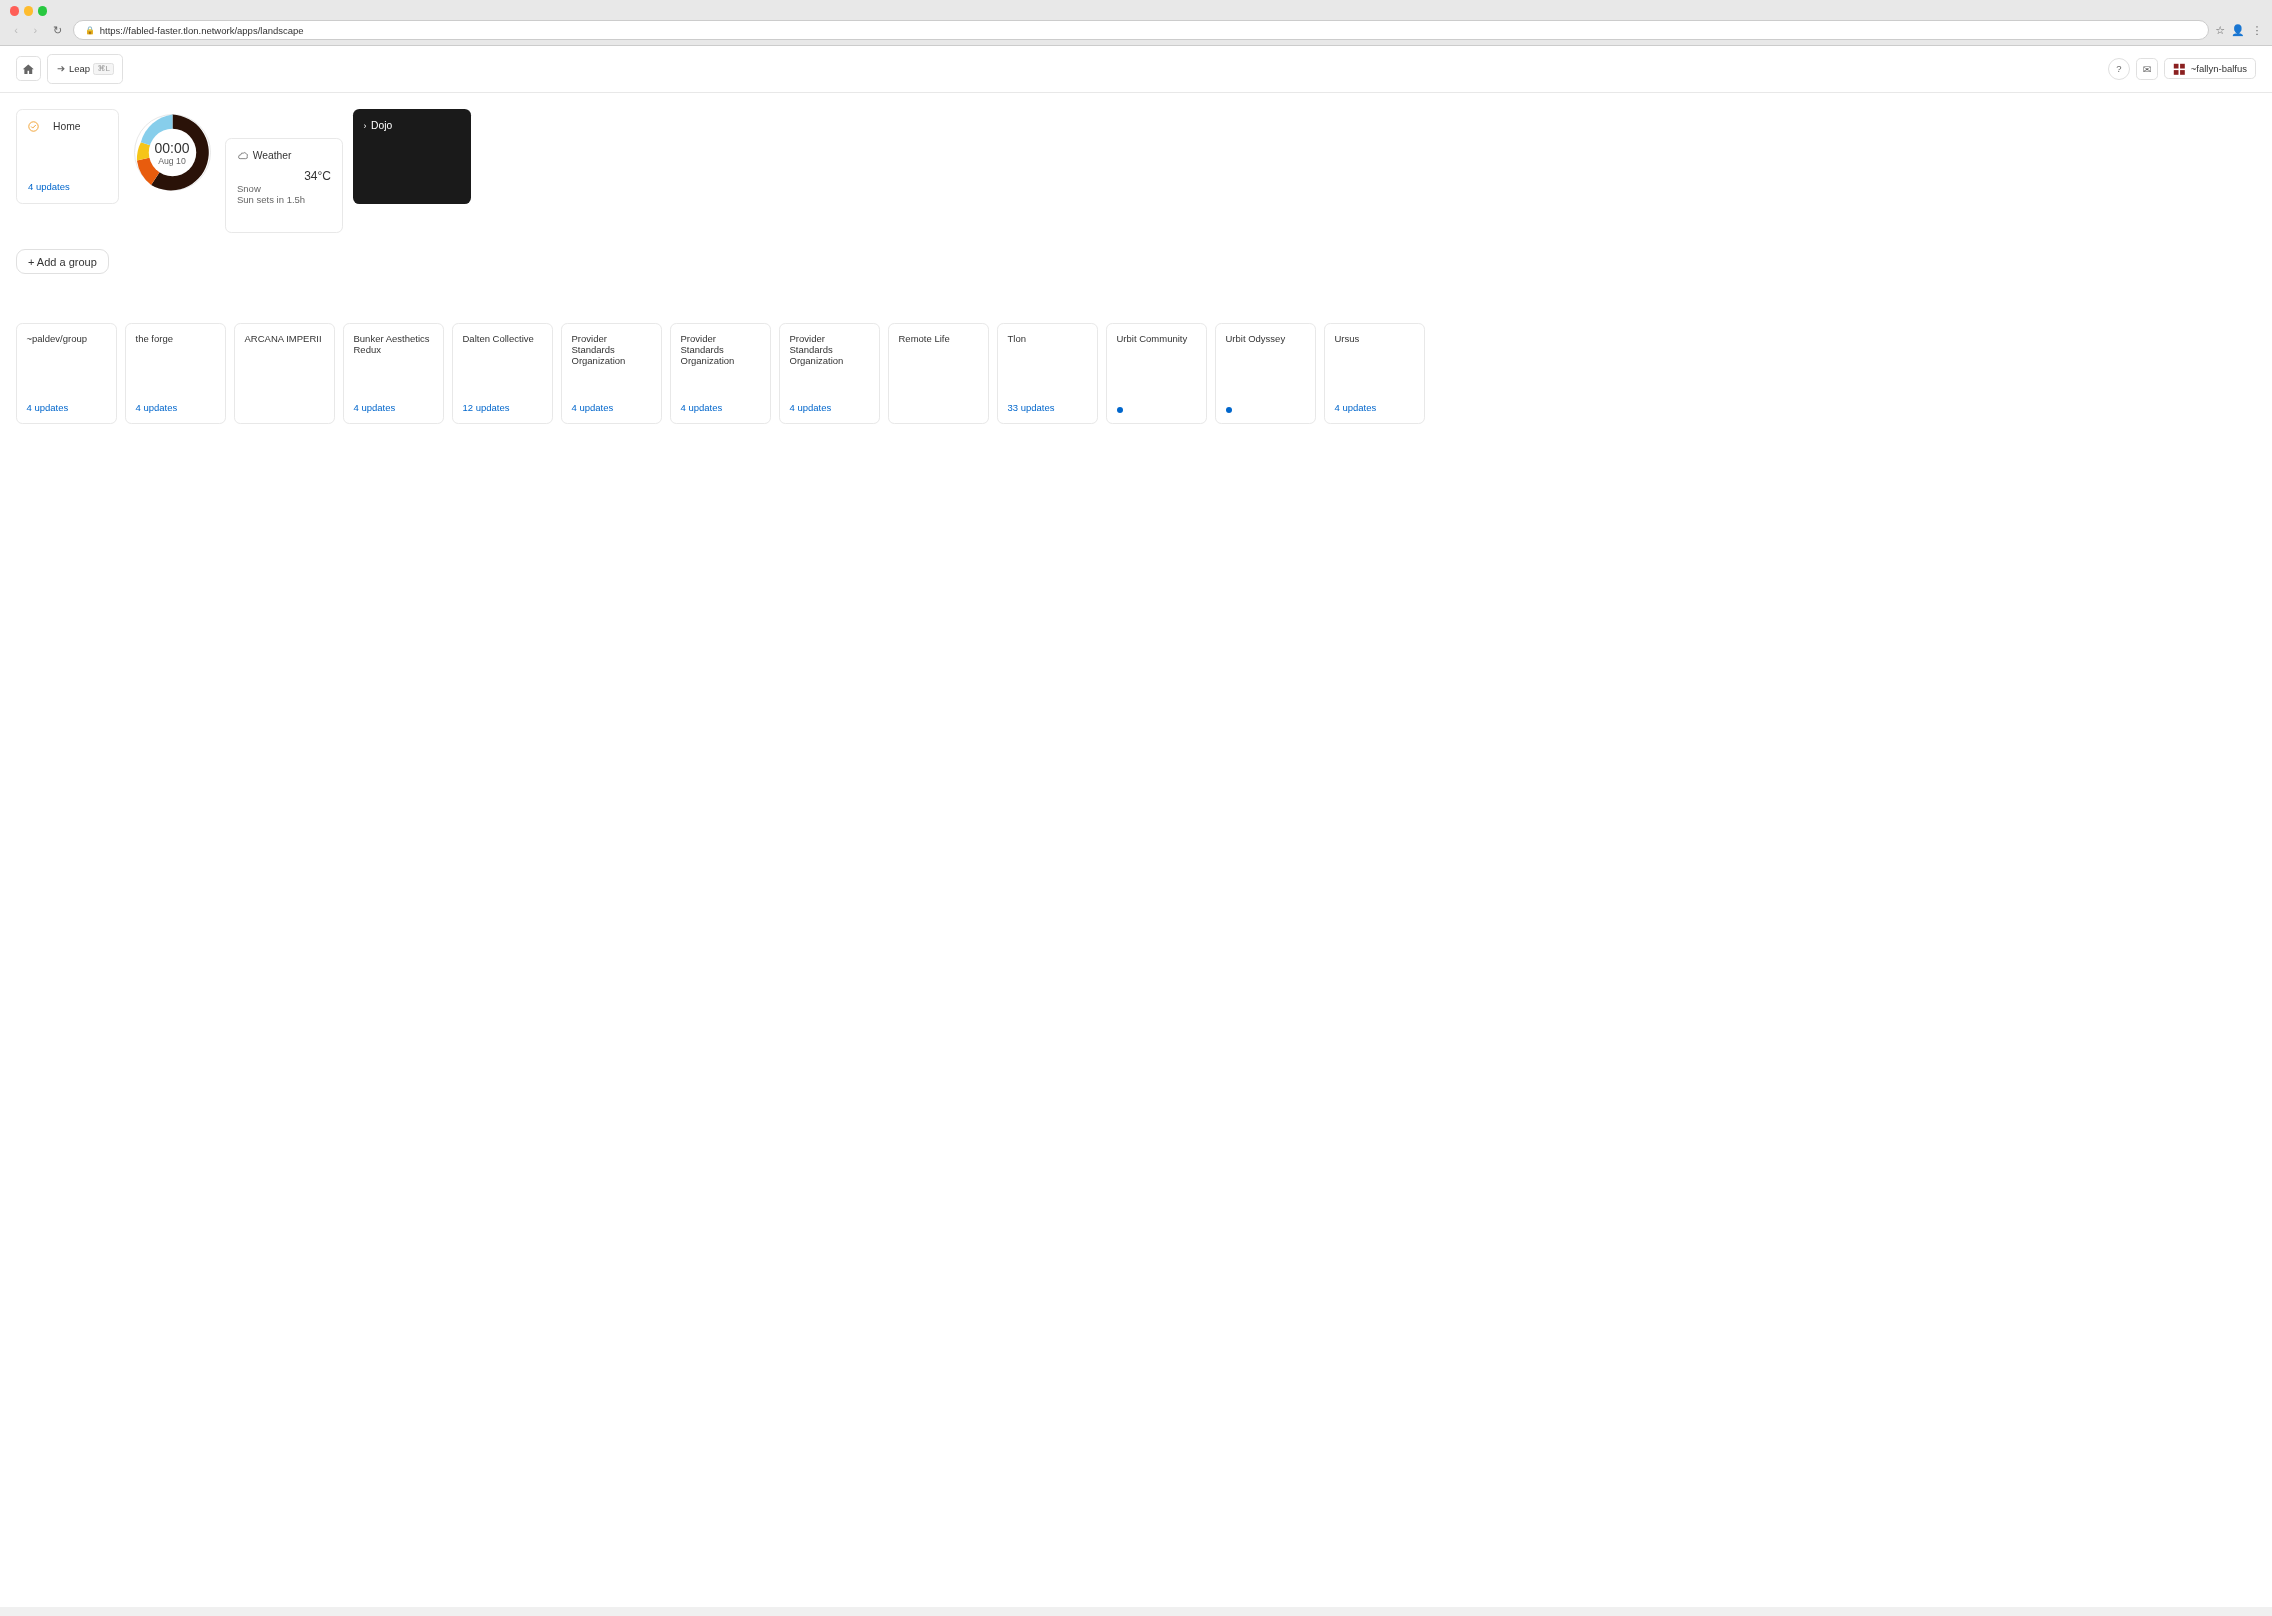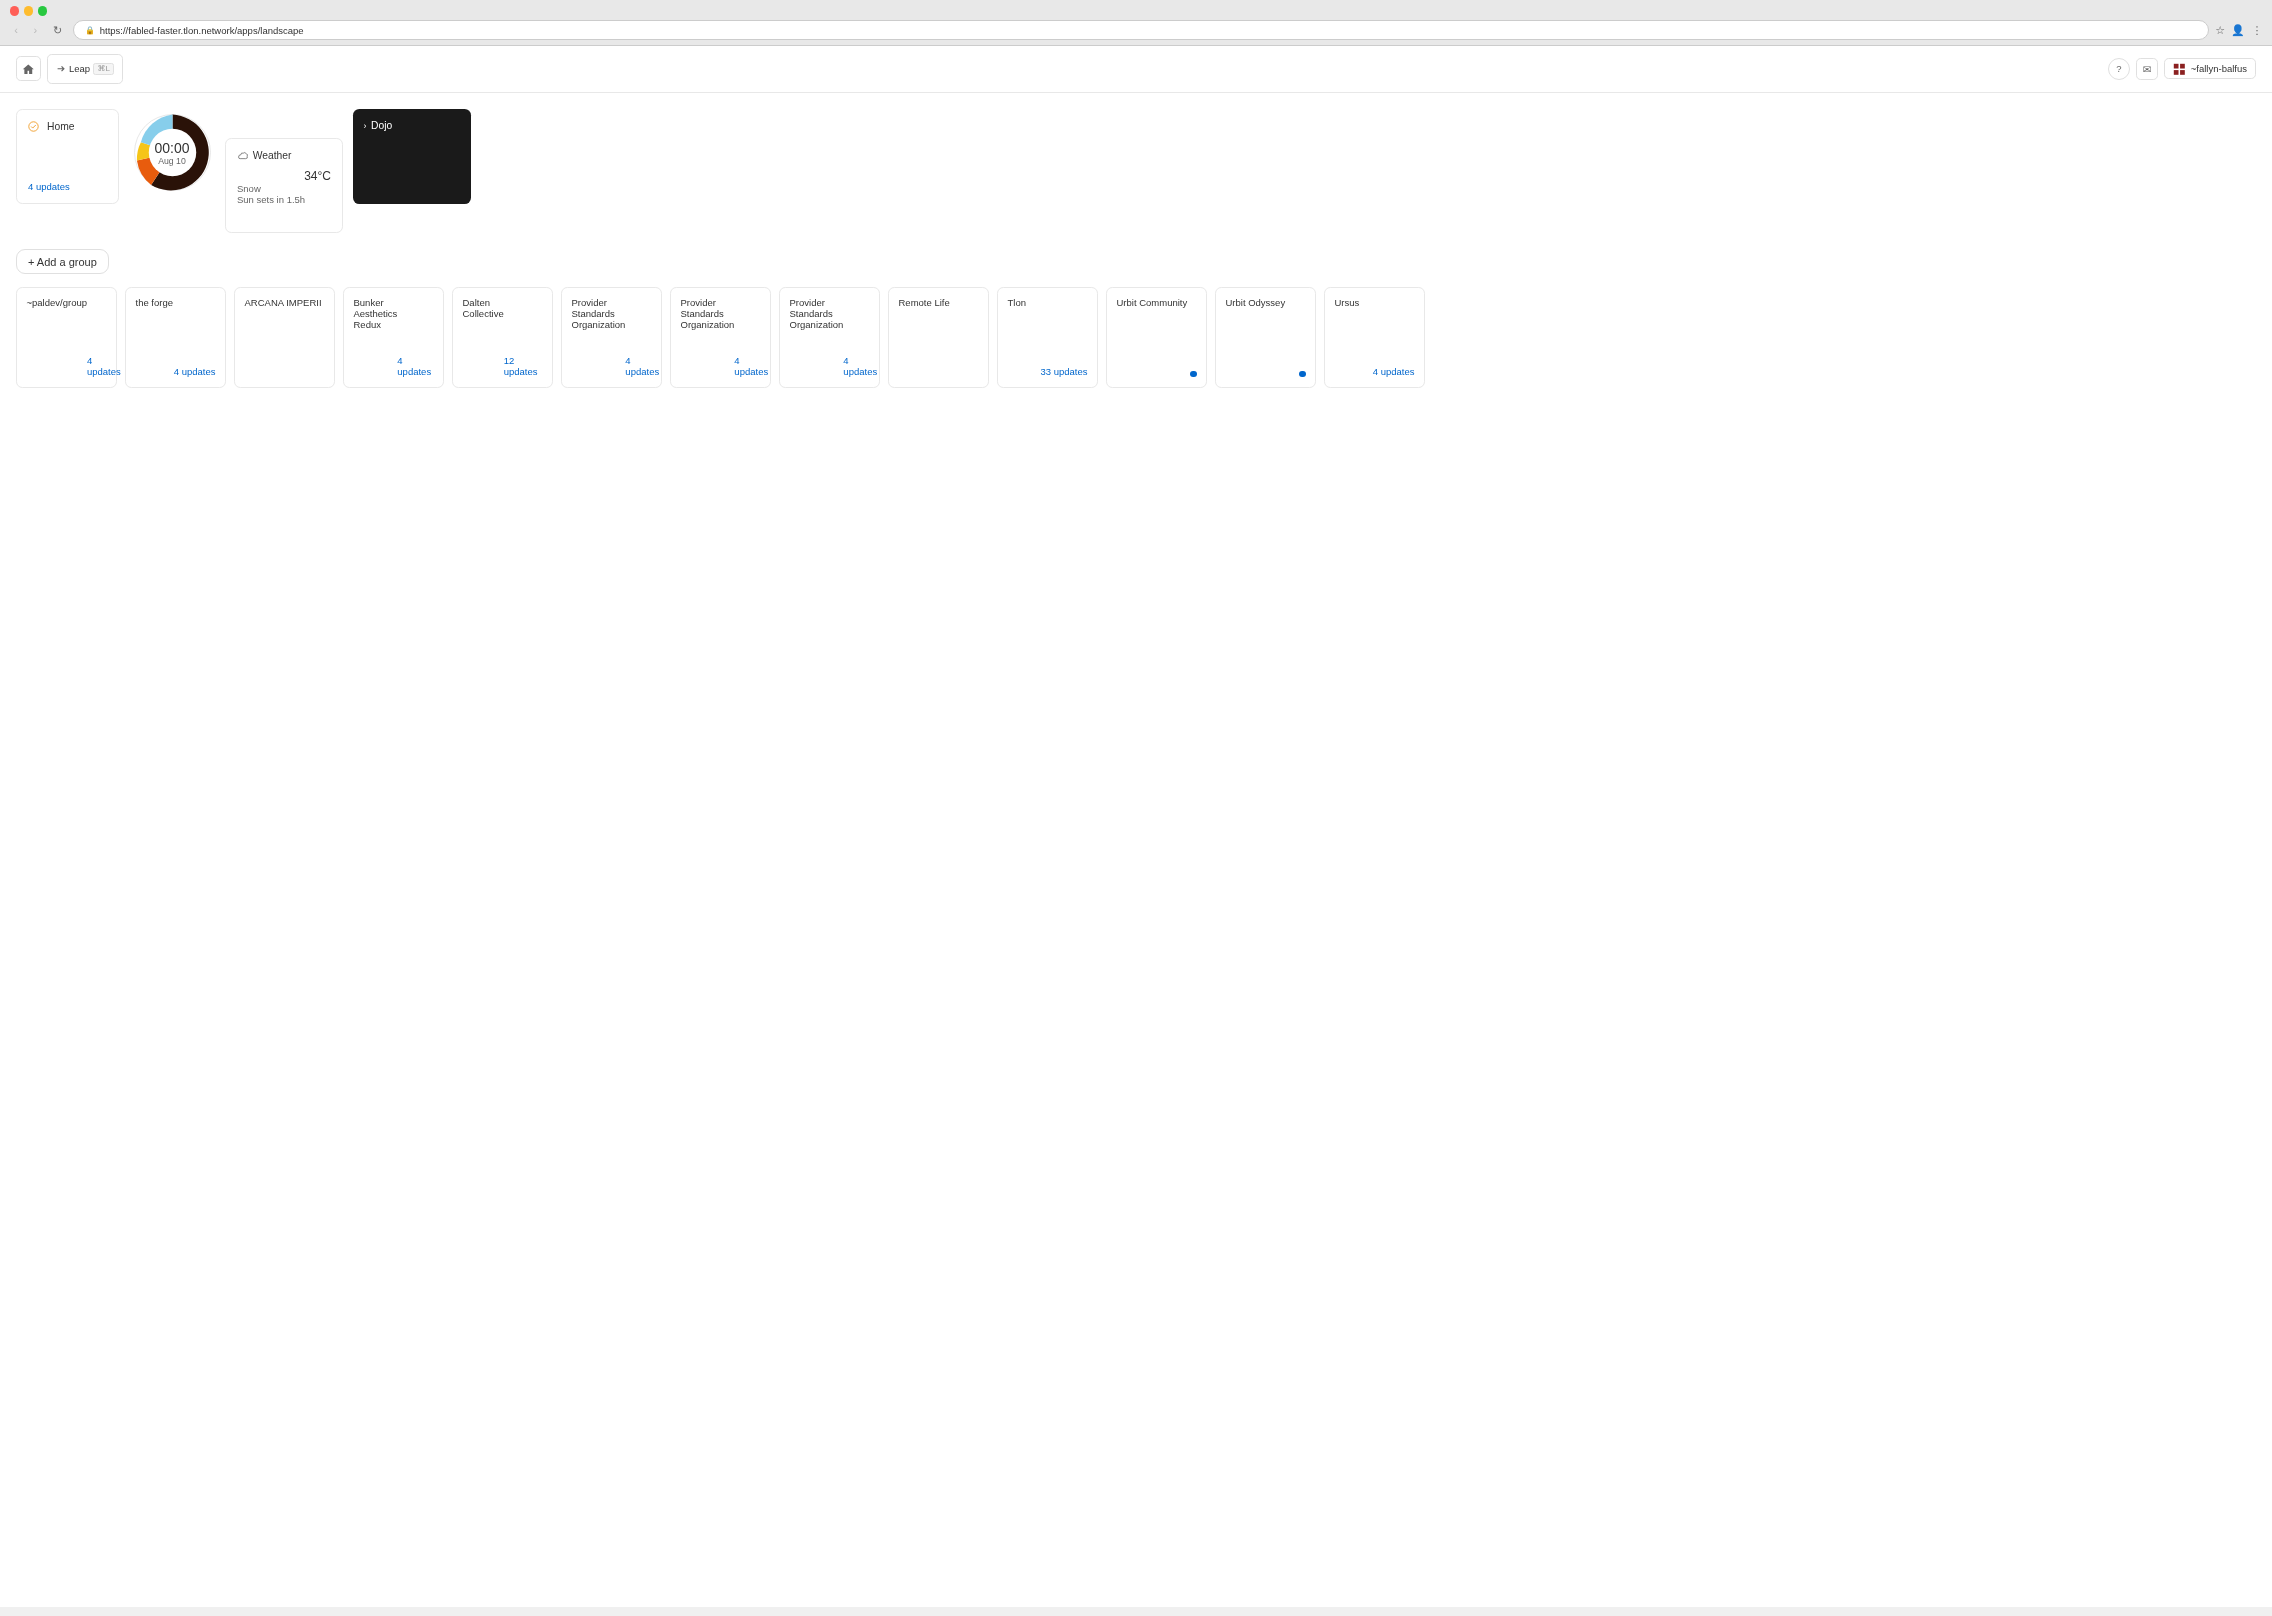--- a/index.html
+++ b/index.html
@@ -41,21 +41,21 @@
     .mail-btn { width: 22px; height: 22px; border: 0.8px solid #e0e0e0; border-radius: 4.7px; background: #fff; cursor: pointer; display: flex; align-items: center; justify-content: center; font-size: 10.3px; color: #666; }
     .user-btn { display: flex; align-items: center; gap: 4.7px; border: 0.8px solid #e0e0e0; border-radius: 4.7px; padding: 3.2px 8px; background: #fff; cursor: pointer; font-size: 9.5px; color: #333; }
     .user-icon { width: 12.6px; height: 12.6px; }
 
     
     .main-content { padding: 16px; background: #fff; }
 
     
     .home-section { display: flex; gap: 9.5px; margin-bottom: 16px; align-items: flex-start; }
     .home-tile { width: 103px; min-height: 95px; border: 0.8px solid #e8e8e8; border-radius: 6.3px; padding: 11px; display: flex; flex-direction: column; justify-content: space-between; cursor: pointer; }
-    .home-tile-title { font-size: 10.3px; color: #333; display: flex; align-items: center; gap: 8px; }
+    .home-tile-title { font-size: 10.3px; color: #333; display: flex; align-items: center; gap: 14px; }
     .home-tile-updates { font-size: 9.5px; color: #0066cc; margin-top: auto; }
     .clock-center { position: absolute; top: 50%; left: 50%; transform: translate(-50%, -50%); text-align: center; }
     .clock-time { font-size: 14px; font-weight: 500; color: #333; }
     .clock-date { font-size: 8.7px; color: #666; }
 
     
     .weather-tile { width: 118px; min-height: 95px; border: 0.8px solid #e8e8e8; border-radius: 6.3px; padding: 11px; cursor: pointer; margin-top: 29px; }
     .weather-title { font-size: 10.3px; color: #333; display: flex; align-items: center; gap: 4.7px; margin-bottom: 8px; }
     .weather-temp { font-size: 12px; color: #333; text-align: right; }
     .weather-desc { font-size: 9.5px; color: #666; }
@@ -64,21 +64,21 @@
     
     .dojo-tile { width: 118px; min-height: 95px; background: #1a1a1a; border-radius: 6.3px; padding: 11px; cursor: pointer; display: flex; flex-direction: column; }
     .dojo-title { font-size: 10.3px; color: #fff; display: flex; align-items: center; gap: 4.7px; }
     .dojo-chevron { color: #fff; font-size: 8.7px; }
 
     
     .add-group-btn { display: flex; align-items: center; gap: 4.7px; border: 0.8px solid #e0e0e0; border-radius: 9px; padding: 5.5px 11px; background: #fff; cursor: pointer; font-size: 11px; color: #333; margin-bottom: 12.6px; width: fit-content; }
 
     
     .groups-grid { display: flex; flex-wrap: wrap; gap: 8px; }
-    .group-card { width: 101px; min-height: 101px; border: 0.8px solid #e8e8e8; border-radius: 6.3px; padding: 9.5px; display: flex; flex-direction: row; cursor: pointer; background: #fff; }
+    .group-card { width: 101px; min-height: 101px; border: 0.8px solid #e8e8e8; border-radius: 6.3px; padding: 9.5px; display: flex; flex-direction: column; cursor: pointer; background: #fff; margin-top: 36px; }
     .group-name { font-size: 9.5px; color: #333; font-weight: 400; flex: 1; }
     .group-updates { font-size: 9.5px; color: #0066cc; margin-top: auto; }
     .group-dot { width: 6.3px; height: 6.3px; border-radius: 50%; background: #0066cc; margin-top: auto; }
   </style>
 </head>
 <body>
 
 <div class="browser-chrome">
   <div class="browser-titlebar">
     <div class="traffic-lights">

